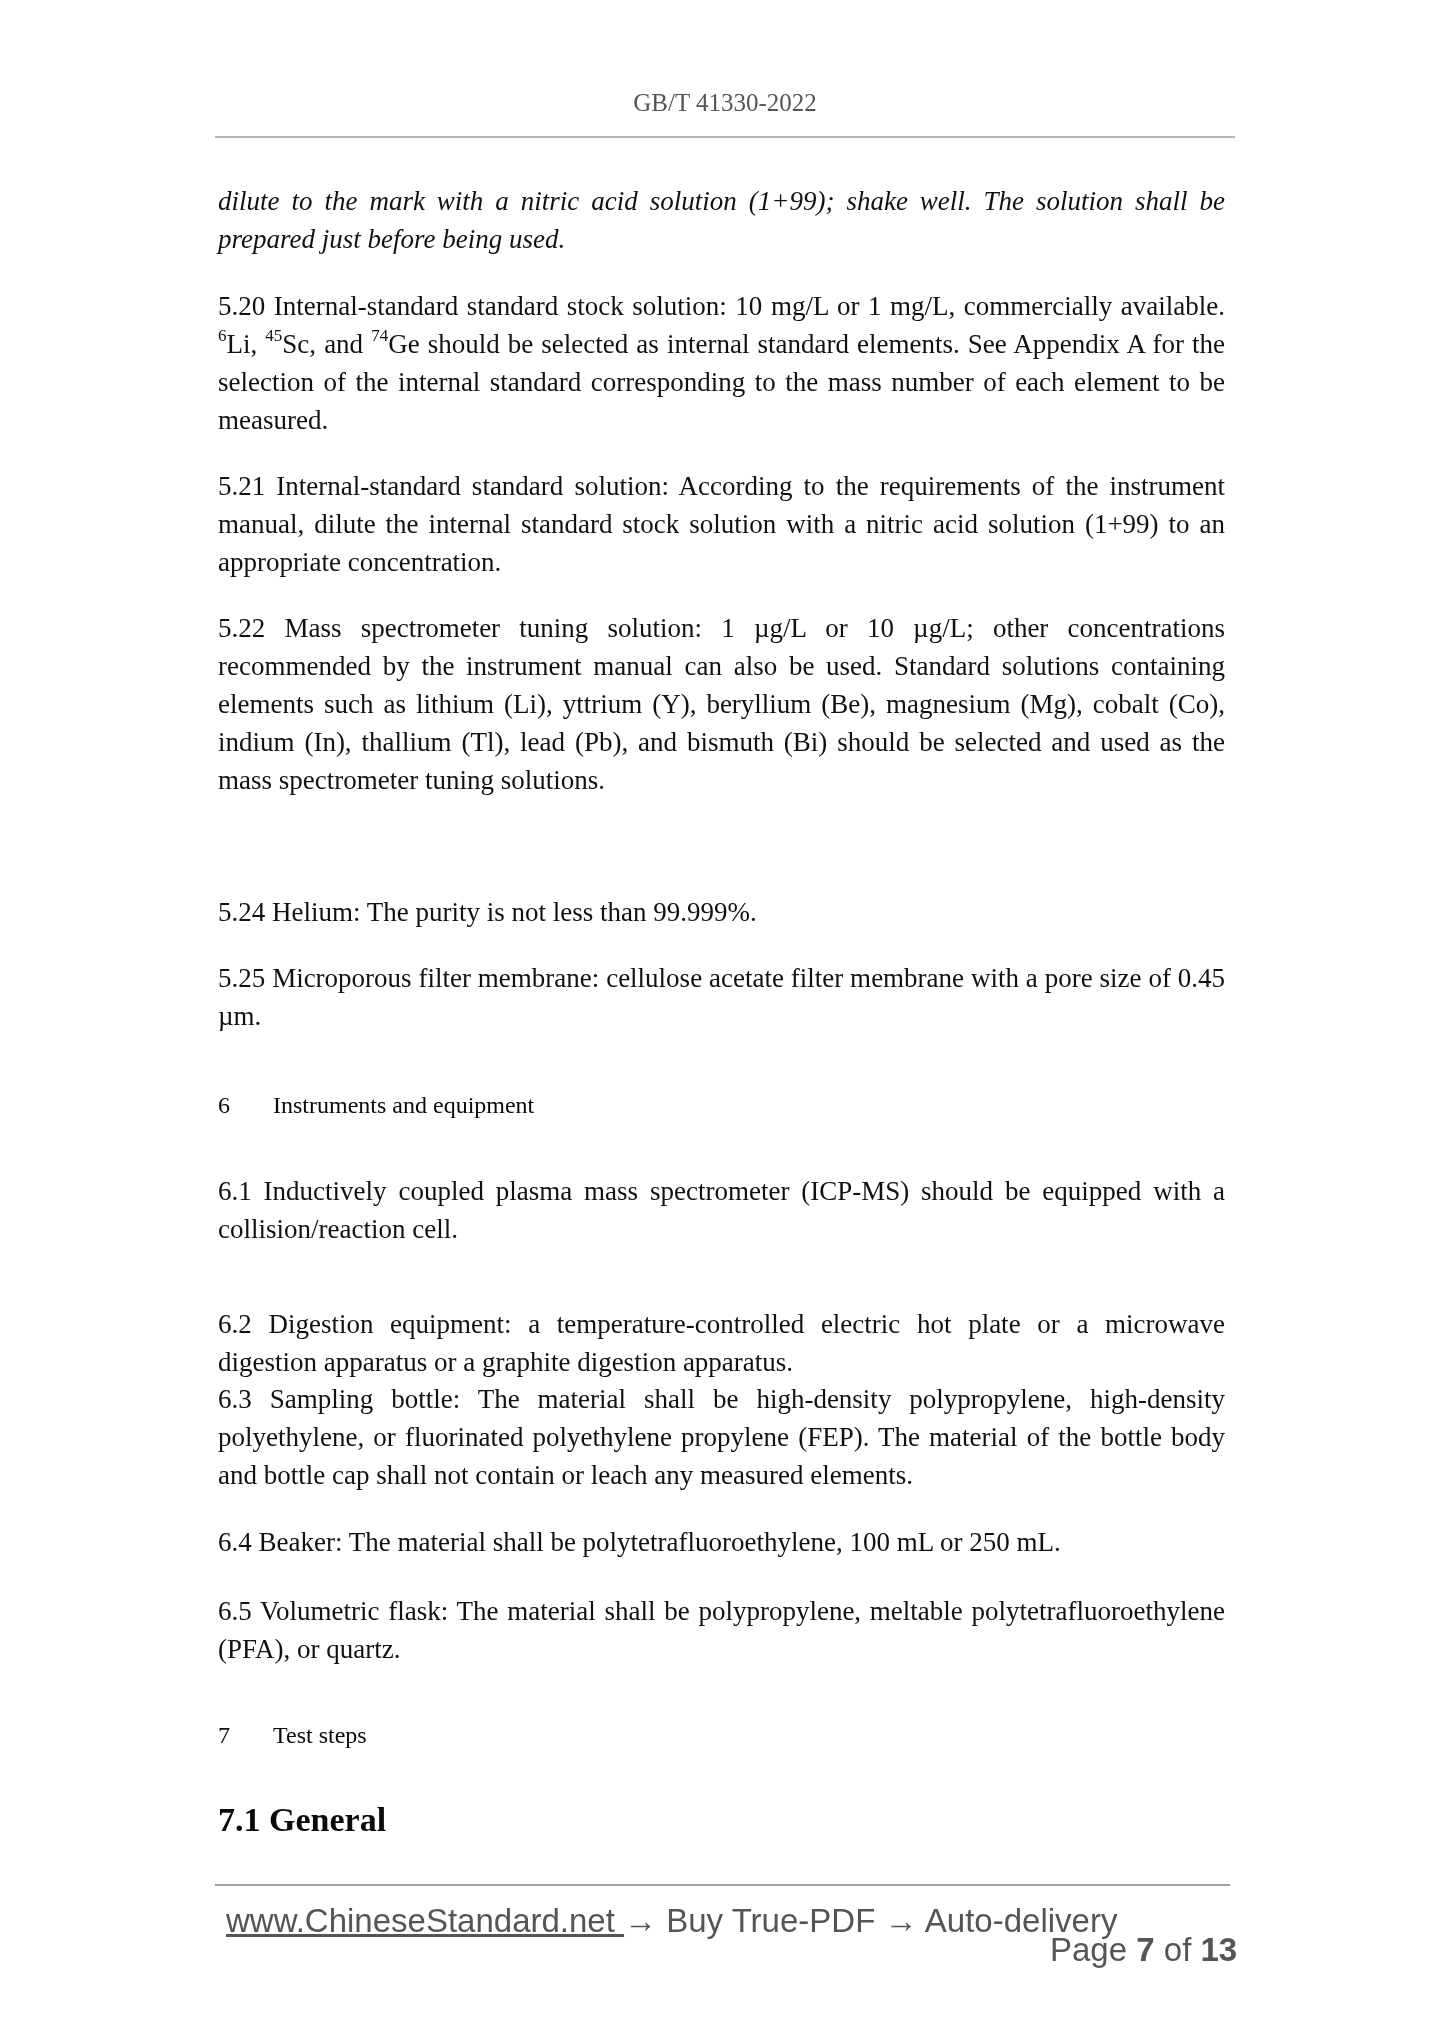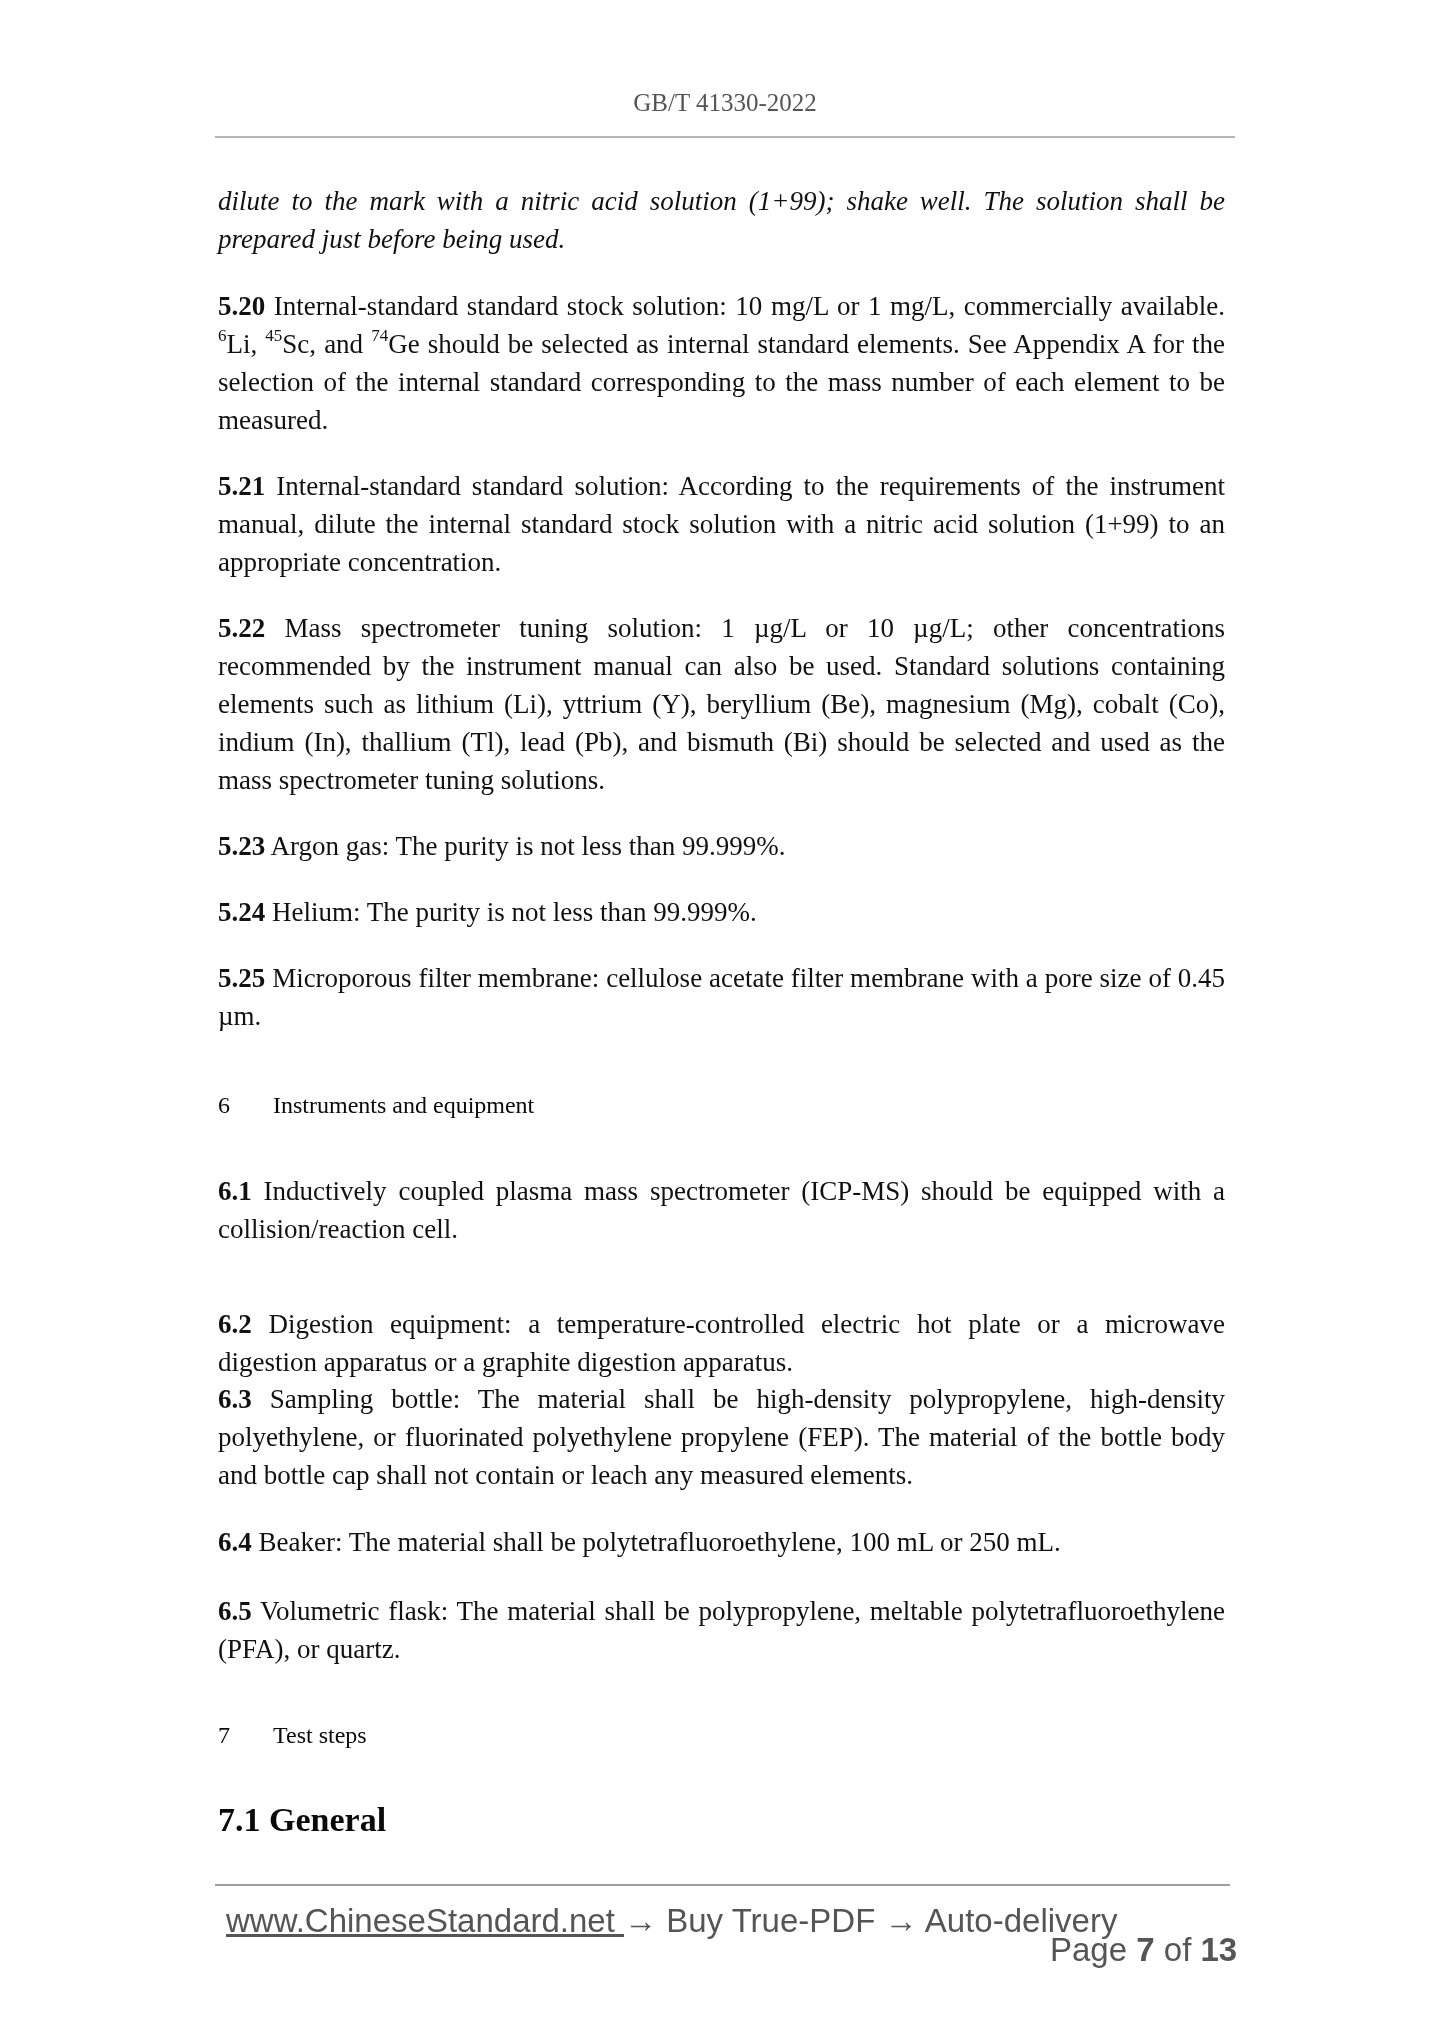--- a/index.html
+++ b/index.html
@@ -11,21 +11,21 @@
     font-size: 25px; line-height: 30px; color: #555555;
   }
   .rule { position: absolute; height: 0; border-top: 2px solid #b5b5b5; }
   .rule.header-rule { left: 215px; width: 1020px; top: 136px; }
   .rule.footer-rule { left: 215px; width: 1015px; top: 1884px; border-top-color: #a0a0a0; }
   .para {
     position: absolute; left: 218px; width: 1007px;
     font-family: "Liberation Serif", serif; font-size: 27px; line-height: 38px;
     color: #111111; text-align: justify; margin: 0;
   }
-  .para .num { font-weight: bold; }
+  .para .num { font-weight: normal; }
   .para sup { font-size: 17px; line-height: 0; position: relative; top: -2px; vertical-align: super; }
   .heading {
     position: absolute; left: 218px; font-family: "Liberation Serif", serif;
     font-size: 24px; line-height: 44px; font-weight: normal; color: #0a0a0a; margin: 0;
   }
   .heading .hnum { display: inline-block; width: 55px; }
   .subheading {
     position: absolute; left: 218px; font-family: "Liberation Serif", serif;
     font-size: 34px; line-height: 38px; font-weight: bold; color: #0a0a0a; margin: 0;
   }
@@ -59,24 +59,20 @@
   <p class="para" style="top:467px;">
     <span class="num">5.21</span>
     <span>Internal-standard standard solution: According to the requirements of the instrument manual, dilute the internal standard stock solution with a nitric acid solution (1+99) to an appropriate concentration.</span>
   </p>
 
   <p class="para" style="top:609px;">
     <span class="num">5.22</span>
     <span>Mass spectrometer tuning solution: 1 µg/L or 10 µg/L; other concentrations recommended by the instrument manual can also be used. Standard solutions containing elements such as lithium (Li), yttrium (Y), beryllium (Be), magnesium (Mg), cobalt (Co), indium (In), thallium (Tl), lead (Pb), and bismuth (Bi) should be selected and used as the mass spectrometer tuning solutions.</span>
   </p>
 
-  <p class="para" style="top:827px;">
-    <span class="num">5.23</span>
-    <span>Argon gas: The purity is not less than 99.999%.</span>
-  </p>
 
   <p class="para" style="top:893px;">
     <span class="num">5.24</span>
     <span>Helium: The purity is not less than 99.999%.</span>
   </p>
 
   <p class="para" style="top:959px;">
     <span class="num">5.25</span>
     <span>Microporous filter membrane: cellulose acetate filter membrane with a pore size of 0.45 µm.</span>
   </p>

